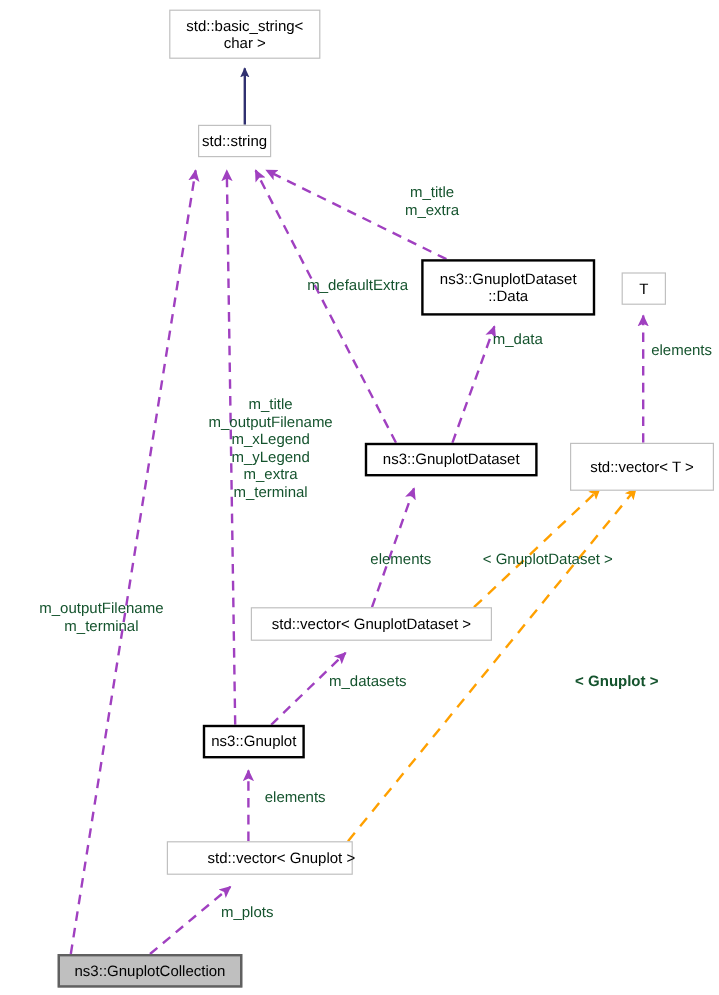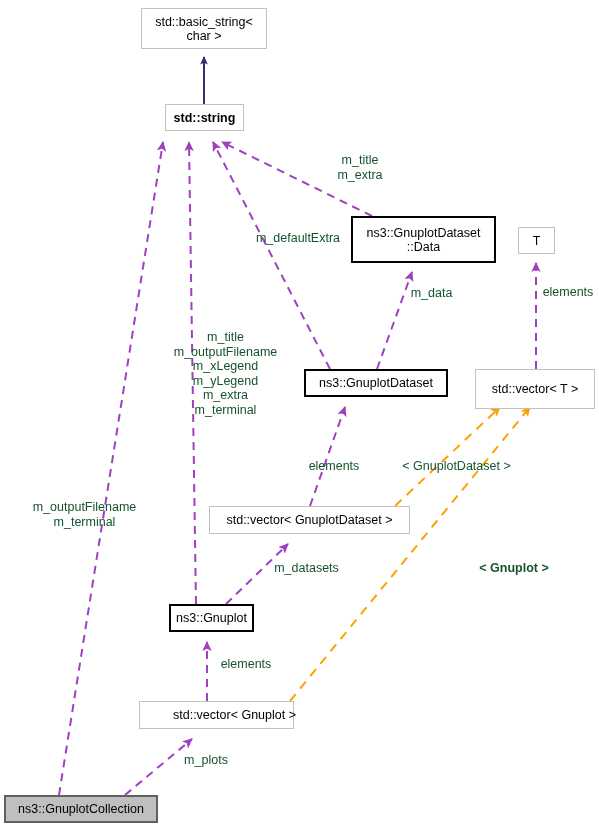--- a/index.html
+++ b/index.html
@@ -37,20 +37,21 @@
   }
   .node-box.plain {
     border: 1px solid #c0c0c0;
   }
   .node-box.strong {
     border: 2px solid #000000;
   }
   .node-box.current {
     border: 2px solid #606060;
     background: #bfbfbf;
+    margin-left: 44px;
   }
   .edge-label {
     position: absolute;
     font-size: 12.5px;
     line-height: 14.5px;
     color: #14532d;
     white-space: pre;
     text-align: center;
     background: transparent;
   }
@@ -122,21 +123,21 @@
     </g>
 
     <g>
       <line x1="125" y1="795" x2="192" y2="739" stroke="#a040c0" stroke-width="2" stroke-dasharray="8,6" marker-end="url(#arrow-purple)"></line>
     </g>
   </svg>
 
   <div class="node-box plain" style="left:141px; top:8px; width:126px; height:41px;">std::basic_string&lt;
 char &gt;</div>
 
-  <div class="node-box plain" style="left:165px; top:104px; width:79px; height:27px;font-weight:bold;">std::string</div>
+  <div class="node-box plain" style="left:165px; top:104px; width:61px; height:27px;">std::string</div>
 
   <div class="node-box strong" style="left:351px; top:216px; width:145px; height:47px;">ns3::GnuplotDataset
 ::Data</div>
 
   <div class="node-box plain" style="left:518px; top:227px; width:37px; height:27px;">T</div>
 
   <div class="node-box strong" style="left:304px; top:369px; width:144px; height:28px;">ns3::GnuplotDataset</div>
 
   <div class="node-box plain" style="left:475px; top:369px; width:120px; height:40px;">std::vector&lt; T &gt;</div>
 
@@ -146,21 +147,21 @@
 
   <div class="node-box plain" style="left:139px; top:701px; width:155px; height:28px;padding-left:36px;">std::vector&lt; Gnuplot &gt;</div>
 
   <div class="node-box current" style="left:4px; top:795px; width:154px; height:28px;">ns3::GnuplotCollection</div>
 
   <div class="edge-label" style="left:325px; top:153px; width:70px;">m_title
 m_extra</div>
 
   <div class="edge-label" style="left:248px; top:231px; width:100px;">m_defaultExtra</div>
 
-  <div class="edge-label" style="left:404px; top:286px; width:55px;">m_data</div>
+  <div class="edge-label" style="left:404px; top:276px; width:55px;">m_data</div>
 
   <div class="edge-label" style="left:538px; top:285px; width:60px;">elements</div>
 
   <div class="edge-label" style="left:167px; top:330px; width:117px;">m_title
 m_outputFilename
 m_xLegend
 m_yLegend
 m_extra
 m_terminal</div>
 

